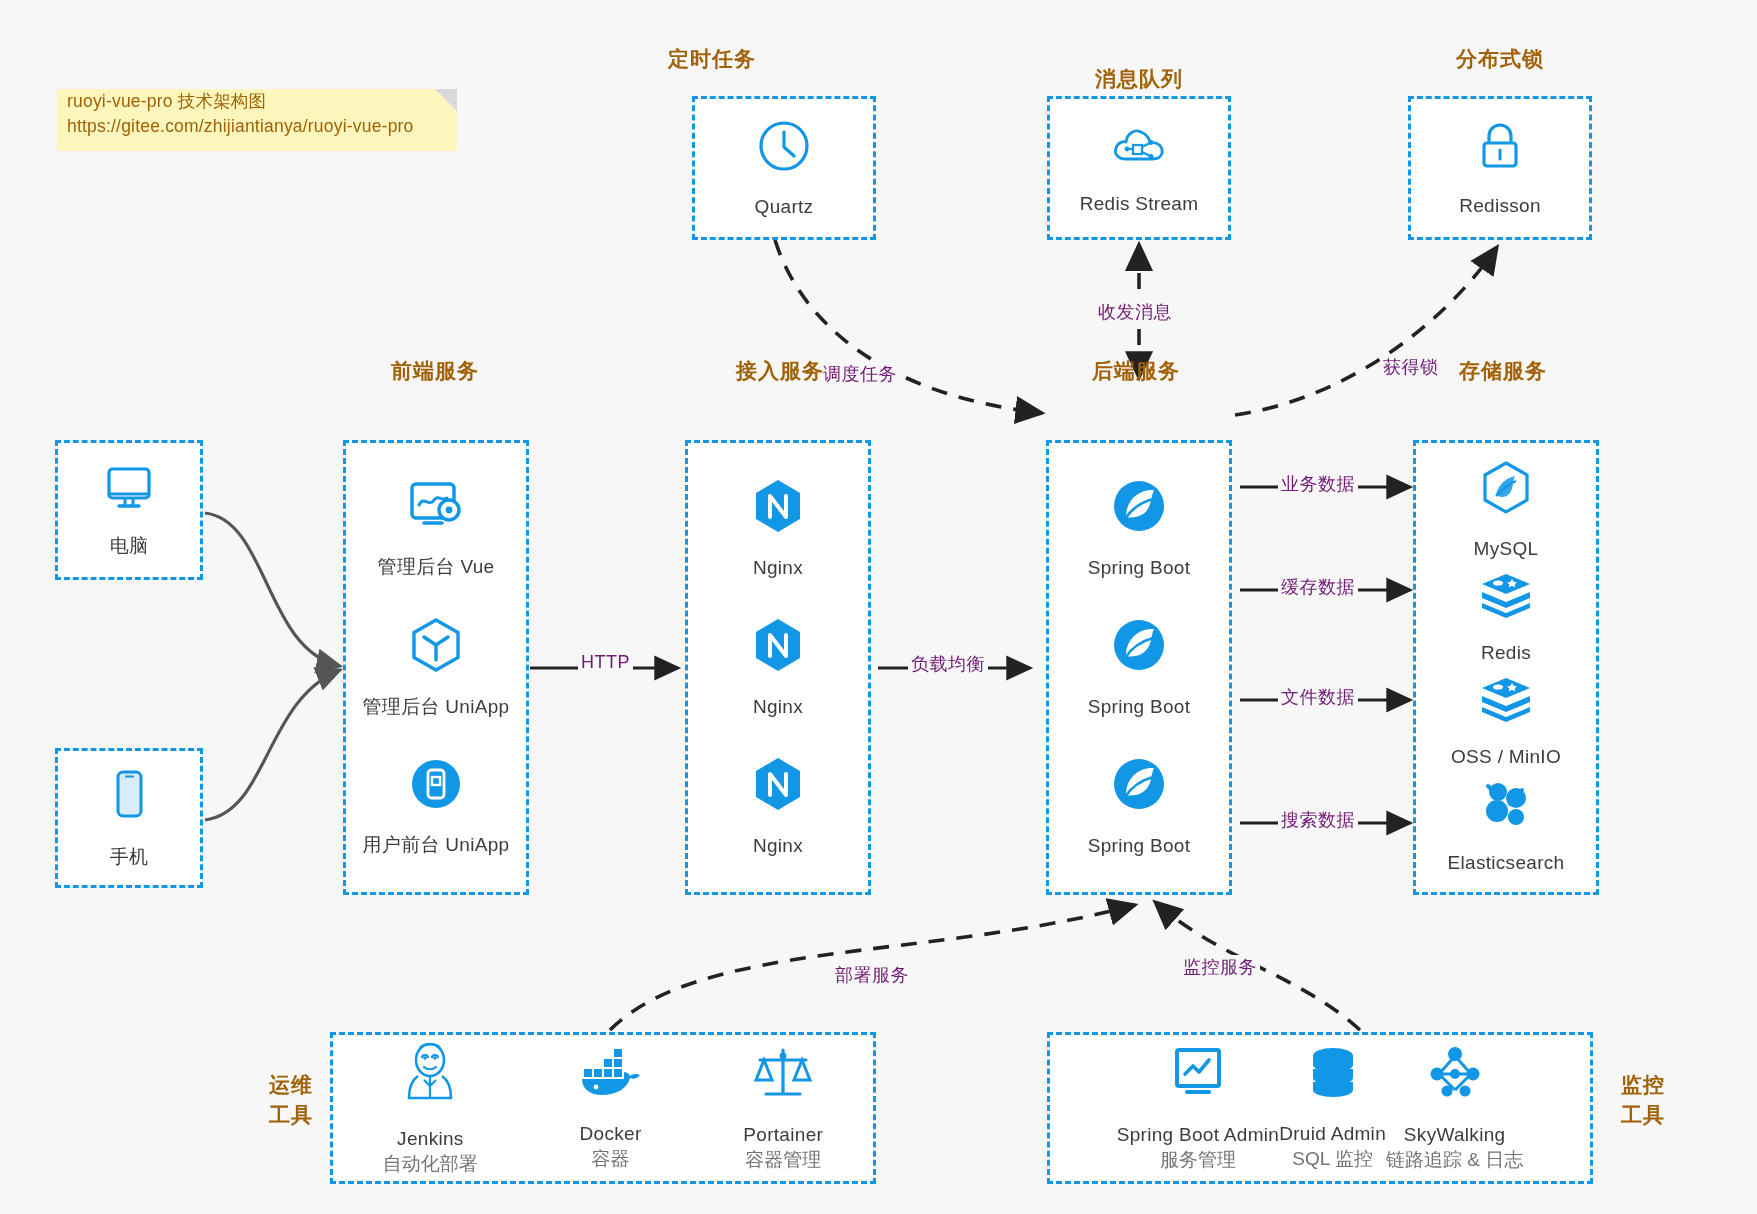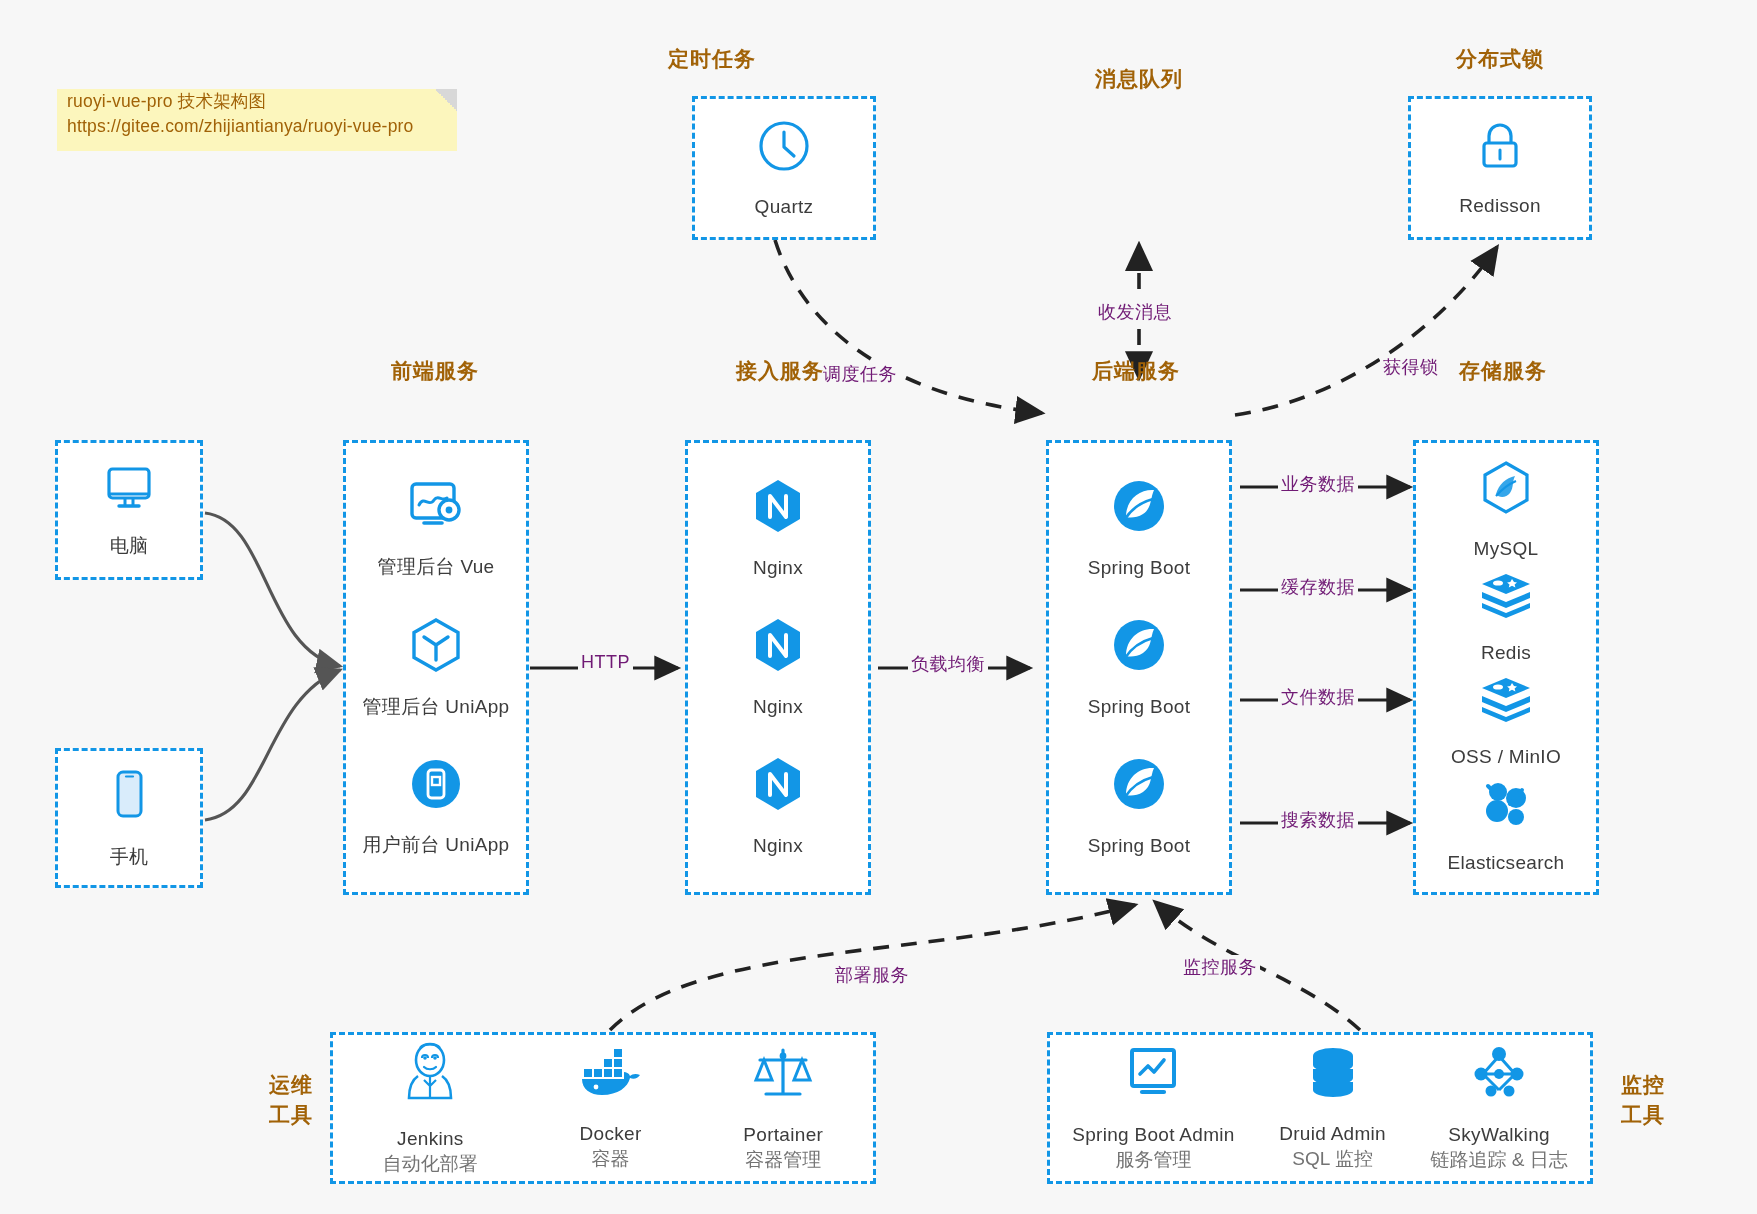--- a/index.html
+++ b/index.html
@@ -109,20 +109,36 @@
         <svg width="56" height="56" viewBox="0 0 56 56">
           <circle cx="28" cy="28" r="23" fill="none" stroke="#1296e6" stroke-width="3.2"></circle>
           <path d="M28 14 L28 29 L38 38" fill="none" stroke="#1296e6" stroke-width="3.2" stroke-linecap="round" stroke-linejoin="round"></path>
         </svg>
       </div>
       <div class="cap">Quartz</div>
     </div>
   </div>
 
   <div class="gtitle" style="left:1049px;top:45px;width:180px;margin-top:20px;">消息队列</div>
+  <div class="dbox col" style="left:1047px;top:96px;width:184px;height:144px;">
+    <div class="node">
+      <div class="icon">
+        <svg width="58" height="50" viewBox="0 0 58 50">
+          <path d="M16 38 C7 38 4 32 6 27 C8 21 14 20 16 21 C17 12 25 8 31 11 C37 13 40 19 40 22
+                   C48 20 53 26 52 32 C51 37 46 38 42 38 Z" fill="none" stroke="#1296e6" stroke-width="2.8" stroke-linejoin="round"></path>
+          <rect x="23" y="24" width="9" height="9" fill="none" stroke="#1296e6" stroke-width="2.2"></rect>
+          <path d="M32 26 L40 22 M32 31 L40 35 M18 28 L23 28" stroke="#1296e6" stroke-width="2.2" fill="none"></path>
+          <circle cx="41" cy="21.5" r="2.4" fill="#1296e6"></circle>
+          <circle cx="41" cy="35.5" r="2.4" fill="#1296e6"></circle>
+          <circle cx="17" cy="28" r="2.4" fill="#1296e6"></circle>
+        </svg>
+      </div>
+      <div class="cap">Redis Stream</div>
+    </div>
+  </div>
 
   <div class="gtitle" style="left:1410px;top:45px;width:180px;">分布式锁</div>
   <div class="dbox col" style="left:1408px;top:96px;width:184px;height:144px;">
     <div class="node">
       <div class="icon">
         <svg width="52" height="54" viewBox="0 0 52 54">
           <path d="M15 24 L15 17 A11 11 0 0 1 37 17 L37 24" fill="none" stroke="#1296e6" stroke-width="3.2"></path>
           <rect x="10" y="24" width="32" height="23" rx="3" fill="none" stroke="#1296e6" stroke-width="3.2"></rect>
           <path d="M26 31 L26 40" stroke="#1296e6" stroke-width="3" stroke-linecap="round"></path>
         </svg>
@@ -372,21 +388,21 @@
           <path d="M12 16 L4 36 L20 36 Z" fill="none" stroke="#1296e6" stroke-width="3"></path>
           <path d="M50 16 L42 36 L58 36 Z" fill="none" stroke="#1296e6" stroke-width="3"></path>
           <circle cx="31" cy="12" r="3.4" fill="#1296e6"></circle>
         </svg>
       </div>
       <div class="cap">Portainer</div>
       <div class="cap2">容器管理</div>
     </div>
   </div>
 
-  <div class="dbox row" style="left:1047px;top:1032px;width:546px;height:152px;">
+  <div class="dbox row" style="left:1047px;top:1032px;width:546px;height:152px;justify-content:center;">
     <div class="node">
       <div class="icon">
         <svg width="62" height="58" viewBox="0 0 62 58">
           <rect x="10" y="6" width="42" height="36" rx="2" fill="none" stroke="#1296e6" stroke-width="4"></rect>
           <path d="M18 30 L26 22 L32 28 L42 16" fill="none" stroke="#1296e6" stroke-width="3.6" stroke-linecap="round" stroke-linejoin="round"></path>
           <path d="M20 48 L42 48" stroke="#1296e6" stroke-width="4.2" stroke-linecap="round"></path>
         </svg>
       </div>
       <div class="cap">Spring Boot Admin</div>
       <div class="cap2">服务管理</div>

